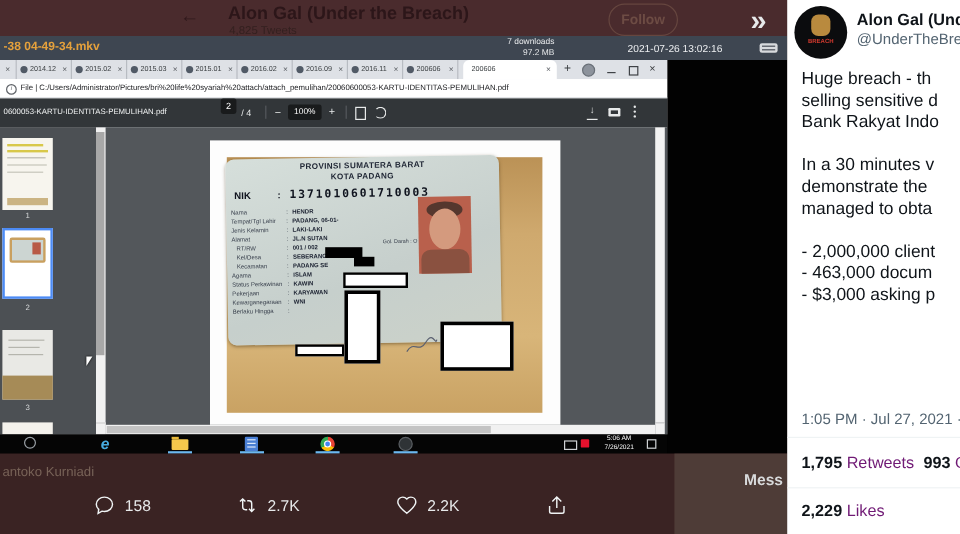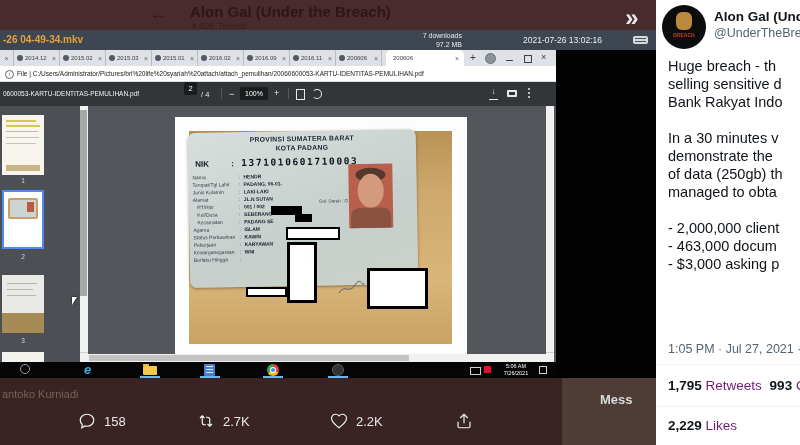--- a/index.html
+++ b/index.html
@@ -159,27 +159,28 @@
 </style>
 </head>
 <body>
 
 <div id="canvas">
 
   <div id="ov-top" class="abs">
     <span id="back-arrow" class="abs">←</span>
     <span id="prof-title" class="abs nw">Alon Gal (Under the Breach)</span>
     <span id="prof-sub" class="abs nw">4,825 Tweets</span>
+    <div id="follow-pill" class="abs">Follow</div>
   </div>
   <div id="collapse-btn" class="abs">»</div>
 
   <div id="shot" class="abs">
 
     <div id="playerbar" class="abs">
-      <span id="pb-file" class="abs nw">-26 04-49-34.mkv</span>
+      <span id="pb-file" class="abs nw">-38 04-49-34.mkv</span>
       <div id="pb-dl" class="abs">
         <div>7 downloads</div>
         <div>97.2 MB</div>
       </div>
       <span id="pb-ts" class="abs nw">2021-07-26 13:02:16</span>
       <div id="pb-menu" class="abs">
           <i></i>
           <i></i>
         </div>
     </div>
@@ -455,21 +456,21 @@
         <div>5:06 AM</div>
         <div>7/26/2021</div>
       </div>
       <div id="tray-ac" class="abs"></div>
     </div>
   </div>
 
   <div id="ov-bottom" class="abs">
     <div id="dim-patch" class="abs"></div>
     <span id="dim-author" class="abs nw">antoko Kurniadi</span>
-    <span id="msg-label" class="abs nw" style="left:600px;">Mess</span>
+    <span id="msg-label" class="abs nw" style="left:620px;">Mess</span>
 
     <div class="act" style="left:78px;">
       <svg width="18" height="18" viewBox="0 0 24 24">
         <path d="M12 3C7 3 3 6.6 3 11c0 2.2 1 4.2 2.7 5.6L5 21l4.3-2.4c.9.2 1.8.4 2.7.4 5 0 9-3.6 9-8s-4-8-9-8z" fill="none" stroke="#eff3f4" stroke-width="1.6"></path>
       </svg>
       <span>158</span>
     </div>
     <div class="act" style="left:197px;">
       <svg width="18" height="18" viewBox="0 0 24 24">
         <path d="M4 8l3-3 3 3M7 5v9a3 3 0 0 0 3 3h2" fill="none" stroke="#eff3f4" stroke-width="1.6"></path>
@@ -507,21 +508,20 @@
 
 
         <div class="t-line"><span>Bank Rakyat Indo</span></div>
 
         <div class="t-line"><span></span></div>
 
         <div class="t-line"><span>In a 30 minutes v</span></div>
 
         <div class="t-line"><span>demonstrate the</span></div>
 
-        <div class="t-line"><span>of data (250gb) th</span></div>
 
         <div class="t-line"><span>managed to obta</span></div>
 
         <div class="t-line"><span></span></div>
 
         <div class="t-line"><span>- 2,000,000 client</span></div>
 
         <div class="t-line"><span>- 463,000 docum</span></div>
 
         <div class="t-line"><span>- $3,000 asking p</span></div>

